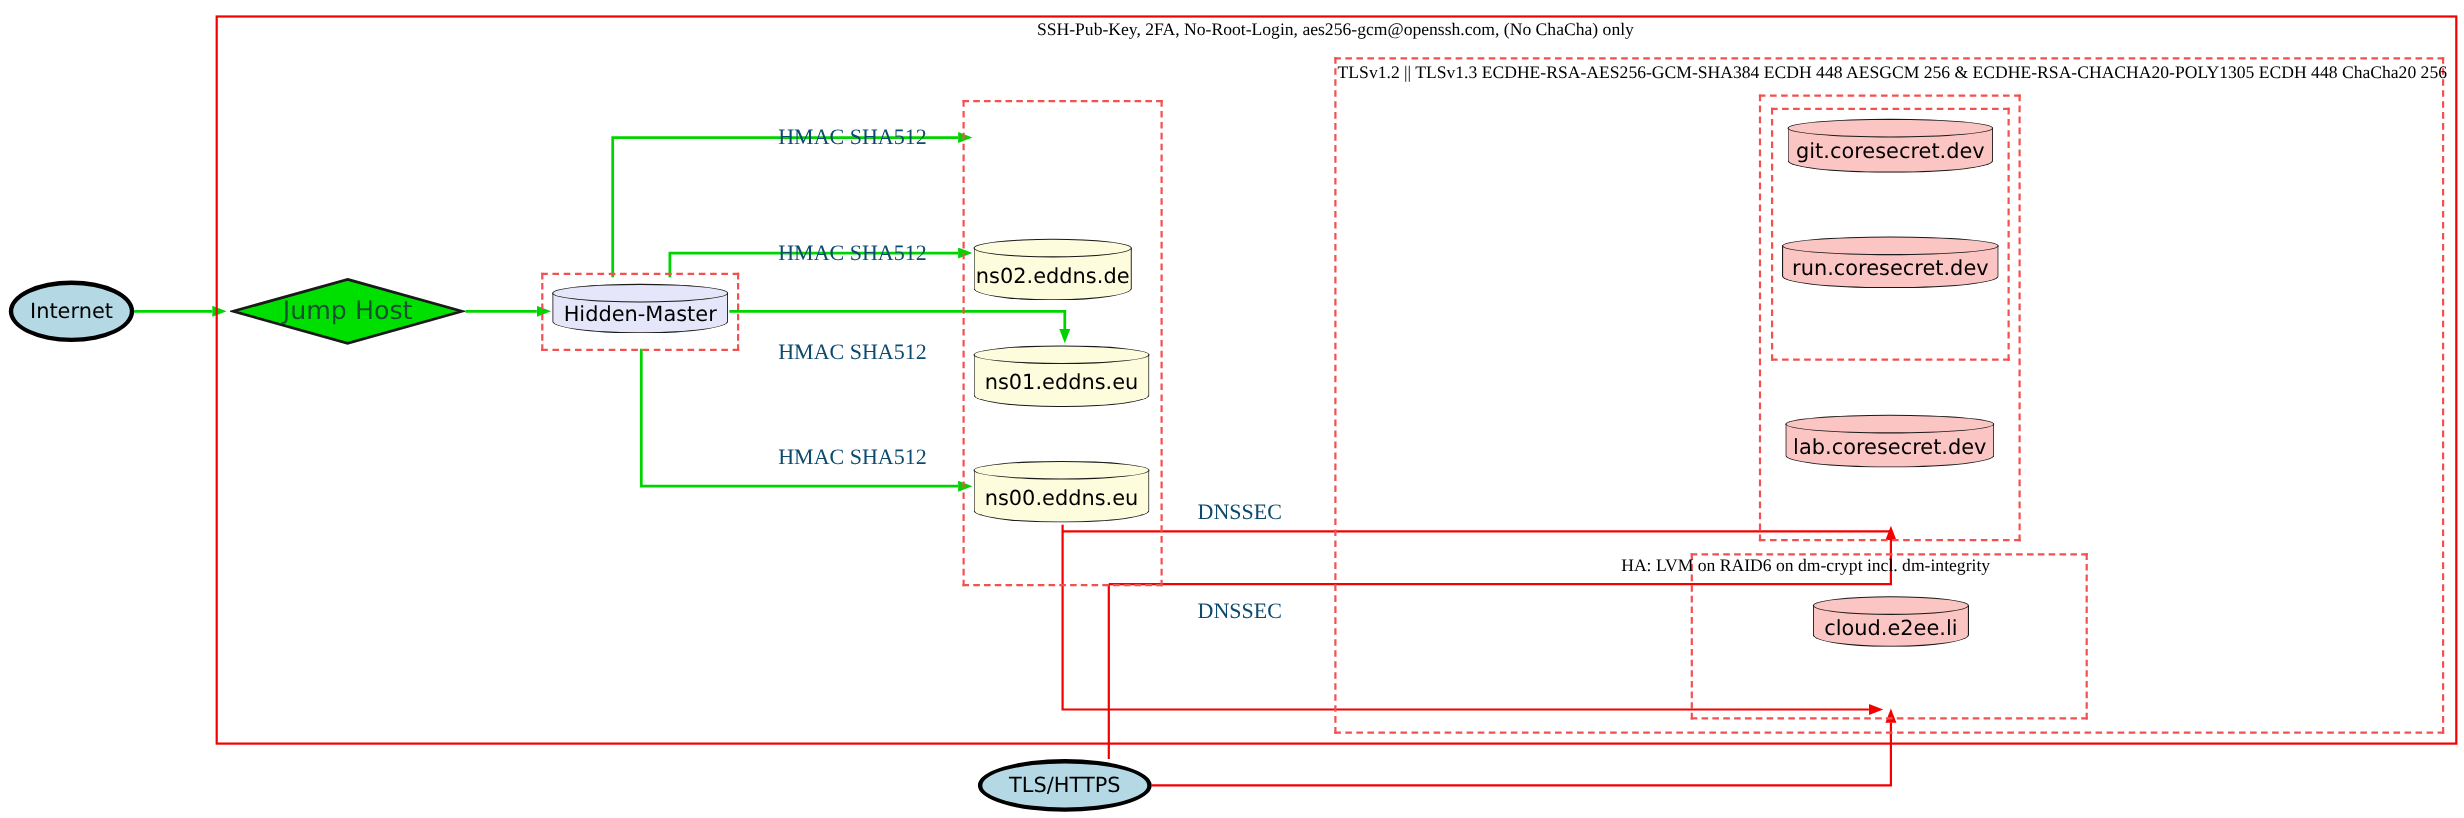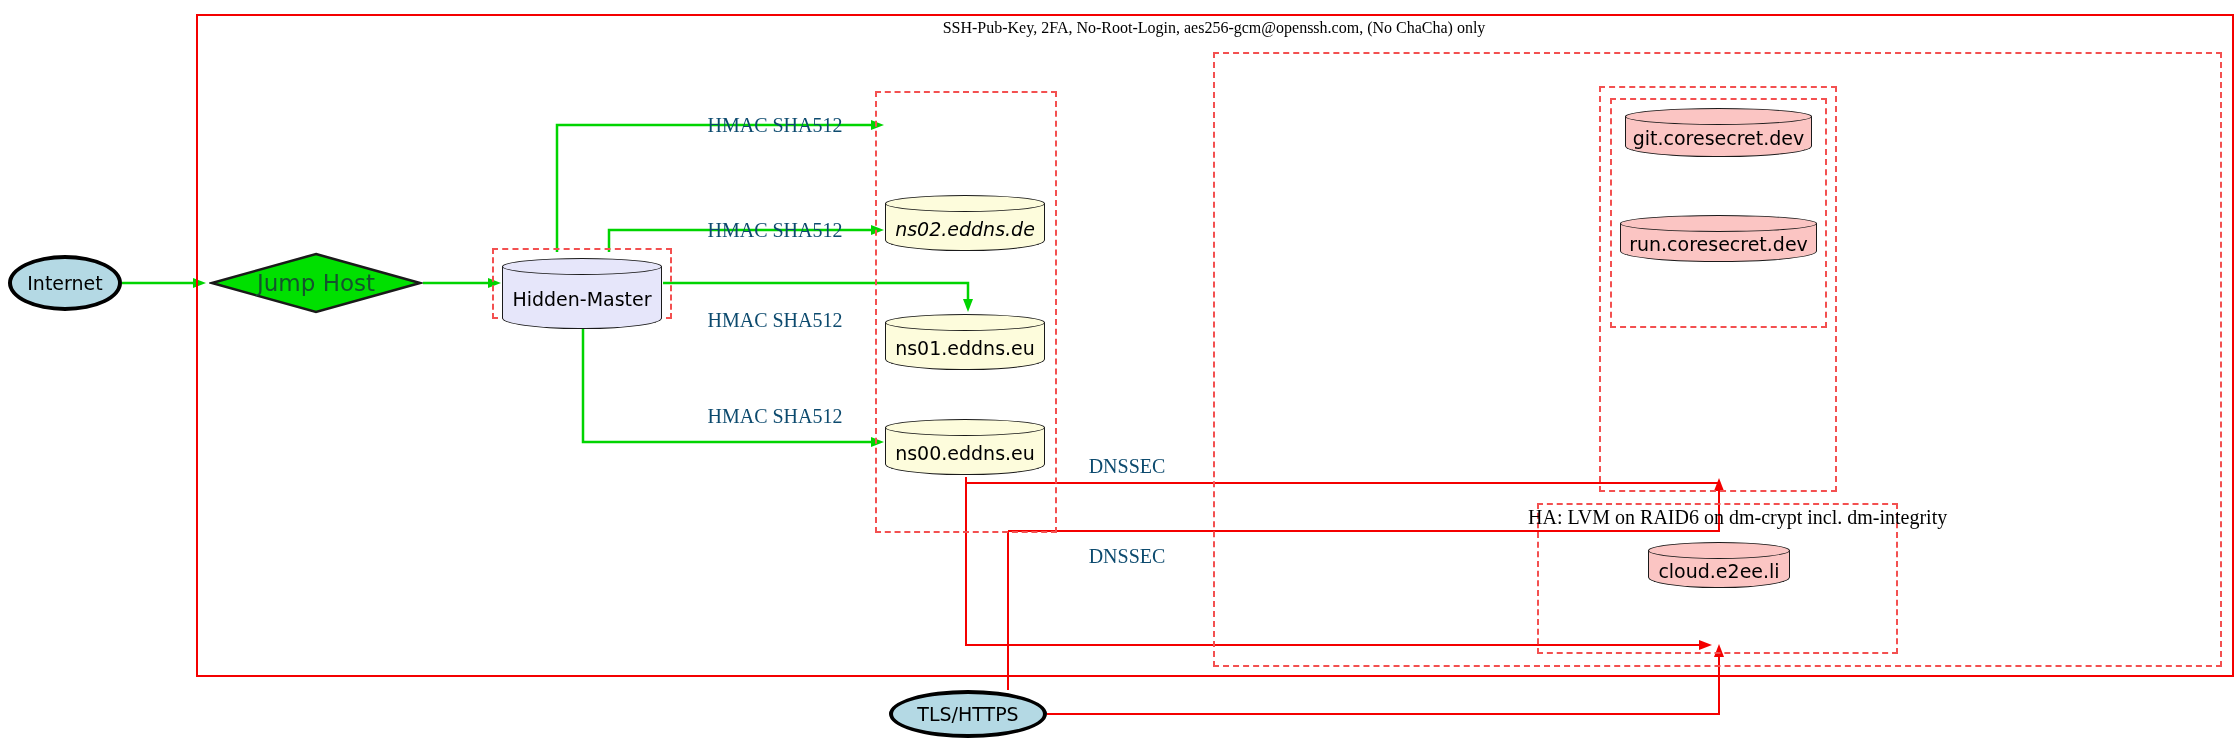--- a/index.html
+++ b/index.html
@@ -60,48 +60,49 @@
 
   <div class="box solidbox" style="left:196px;top:14px;width:2038px;height:663px;"></div>
   <div class="box dashbox" style="left:1213px;top:52px;width:1009px;height:615px;"></div>
   <div class="box dashbox" style="left:875px;top:91px;width:182px;height:442px;"></div>
   <div class="box dashbox" style="left:492px;top:248px;width:180px;height:71px;"></div>
   <div class="box dashbox" style="left:1599px;top:86px;width:238px;height:406px;"></div>
   <div class="box dashbox" style="left:1610px;top:98px;width:217px;height:230px;"></div>
   <div class="box dashbox" style="left:1537px;top:503px;width:361px;height:151px;"></div>
 
   <div class="cluster-label" style="left:714px;top:19px;width:1000px;font-size:16px;">SSH-Pub-Key, 2FA, No-Root-Login, aes256-gcm@openssh.com, (No ChaCha) only</div>
-  <div class="cluster-label" style="left:1528px;top:506px;width:355px;font-size:20px;">HA: LVM on RAID6 on dm-crypt incl. dm-integrity</div>
+  <div class="cluster-label" style="left:1216px;top:58px;width:1003px;font-size:16px;">TLSv1.2 || TLSv1.3 ECDHE-RSA-AES256-GCM-SHA384 ECDH 448 AESGCM 256 &amp; ECDHE-RSA-CHACHA20-POLY1305 ECDH 448 ChaCha20 256</div>
+  <div class="cluster-label" style="left:1464px;top:506px;width:355px;font-size:16px;">HA: LVM on RAID6 on dm-crypt incl. dm-integrity</div>
 
   <div class="edge-label" style="left:700px;top:114px;width:150px;">HMAC SHA512</div>
   <div class="edge-label" style="left:700px;top:219px;width:150px;">HMAC SHA512</div>
   <div class="edge-label" style="left:700px;top:309px;width:150px;">HMAC SHA512</div>
   <div class="edge-label" style="left:700px;top:405px;width:150px;">HMAC SHA512</div>
   <div class="edge-label" style="left:1062px;top:455px;width:130px;">DNSSEC</div>
   <div class="edge-label" style="left:1062px;top:545px;width:130px;">DNSSEC</div>
 
   <div class="node ellipse-node" style="left:8px;top:255px;width:114px;height:56px;background:#b4d9e4;">
     <span>Internet</span>
   </div>
 
   <div class="node diamond-node" style="left:209px;top:252px;width:214px;height:62px;">
     <svg width="214" height="62">
       <polygon points="107,2 211,31 107,60 3,31" fill="#00e000" stroke="#1a1a1a" stroke-width="2.5"></polygon>
     </svg>
     <span class="dlabel">Jump Host</span>
   </div>
 
-  <div class="cyl" style="left:502px;top:258px;width:160px;height:71px;--fill:#e6e6fa;">
+  <div class="cyl" style="left:502px;top:258px;width:160px;height:45px;--fill:#e6e6fa;">
     <div class="cyl-body"></div>
     <div class="cyl-top"></div>
     <div class="cyl-label">Hidden-Master</div>
   </div>
 
 
-  <div class="cyl" style="left:885px;top:195px;width:160px;height:56px;font-style:italic;--fill:#fdfcdc;">
+  <div class="cyl" style="left:885px;top:217px;width:144px;height:56px;--fill:#fdfcdc;">
     <div class="cyl-body"></div>
     <div class="cyl-top"></div>
     <div class="cyl-label">ns02.eddns.de</div>
   </div>
 
   <div class="cyl" style="left:885px;top:314px;width:160px;height:56px;--fill:#fdfcdc;">
     <div class="cyl-body"></div>
     <div class="cyl-top"></div>
     <div class="cyl-label">ns01.eddns.eu</div>
   </div>
@@ -117,20 +118,25 @@
     <div class="cyl-top"></div>
     <div class="cyl-label">run.coresecret.dev</div>
   </div>
 
   <div class="cyl" style="left:1625px;top:108px;width:187px;height:49px;--fill:#fbc5c3;">
     <div class="cyl-body"></div>
     <div class="cyl-top"></div>
     <div class="cyl-label">git.coresecret.dev</div>
   </div>
 
+  <div class="cyl" style="left:1623px;top:377px;width:190px;height:48px;--fill:#fbc5c3;">
+    <div class="cyl-body"></div>
+    <div class="cyl-top"></div>
+    <div class="cyl-label">lab.coresecret.dev</div>
+  </div>
 
   <div class="cyl" style="left:1648px;top:542px;width:142px;height:46px;--fill:#fbc5c3;">
     <div class="cyl-body"></div>
     <div class="cyl-top"></div>
     <div class="cyl-label">cloud.e2ee.li</div>
   </div>
 
   <div class="node ellipse-node" style="left:889px;top:690px;width:158px;height:48px;background:#b4d9e4;">
     <span>TLS/HTTPS</span>
   </div>

